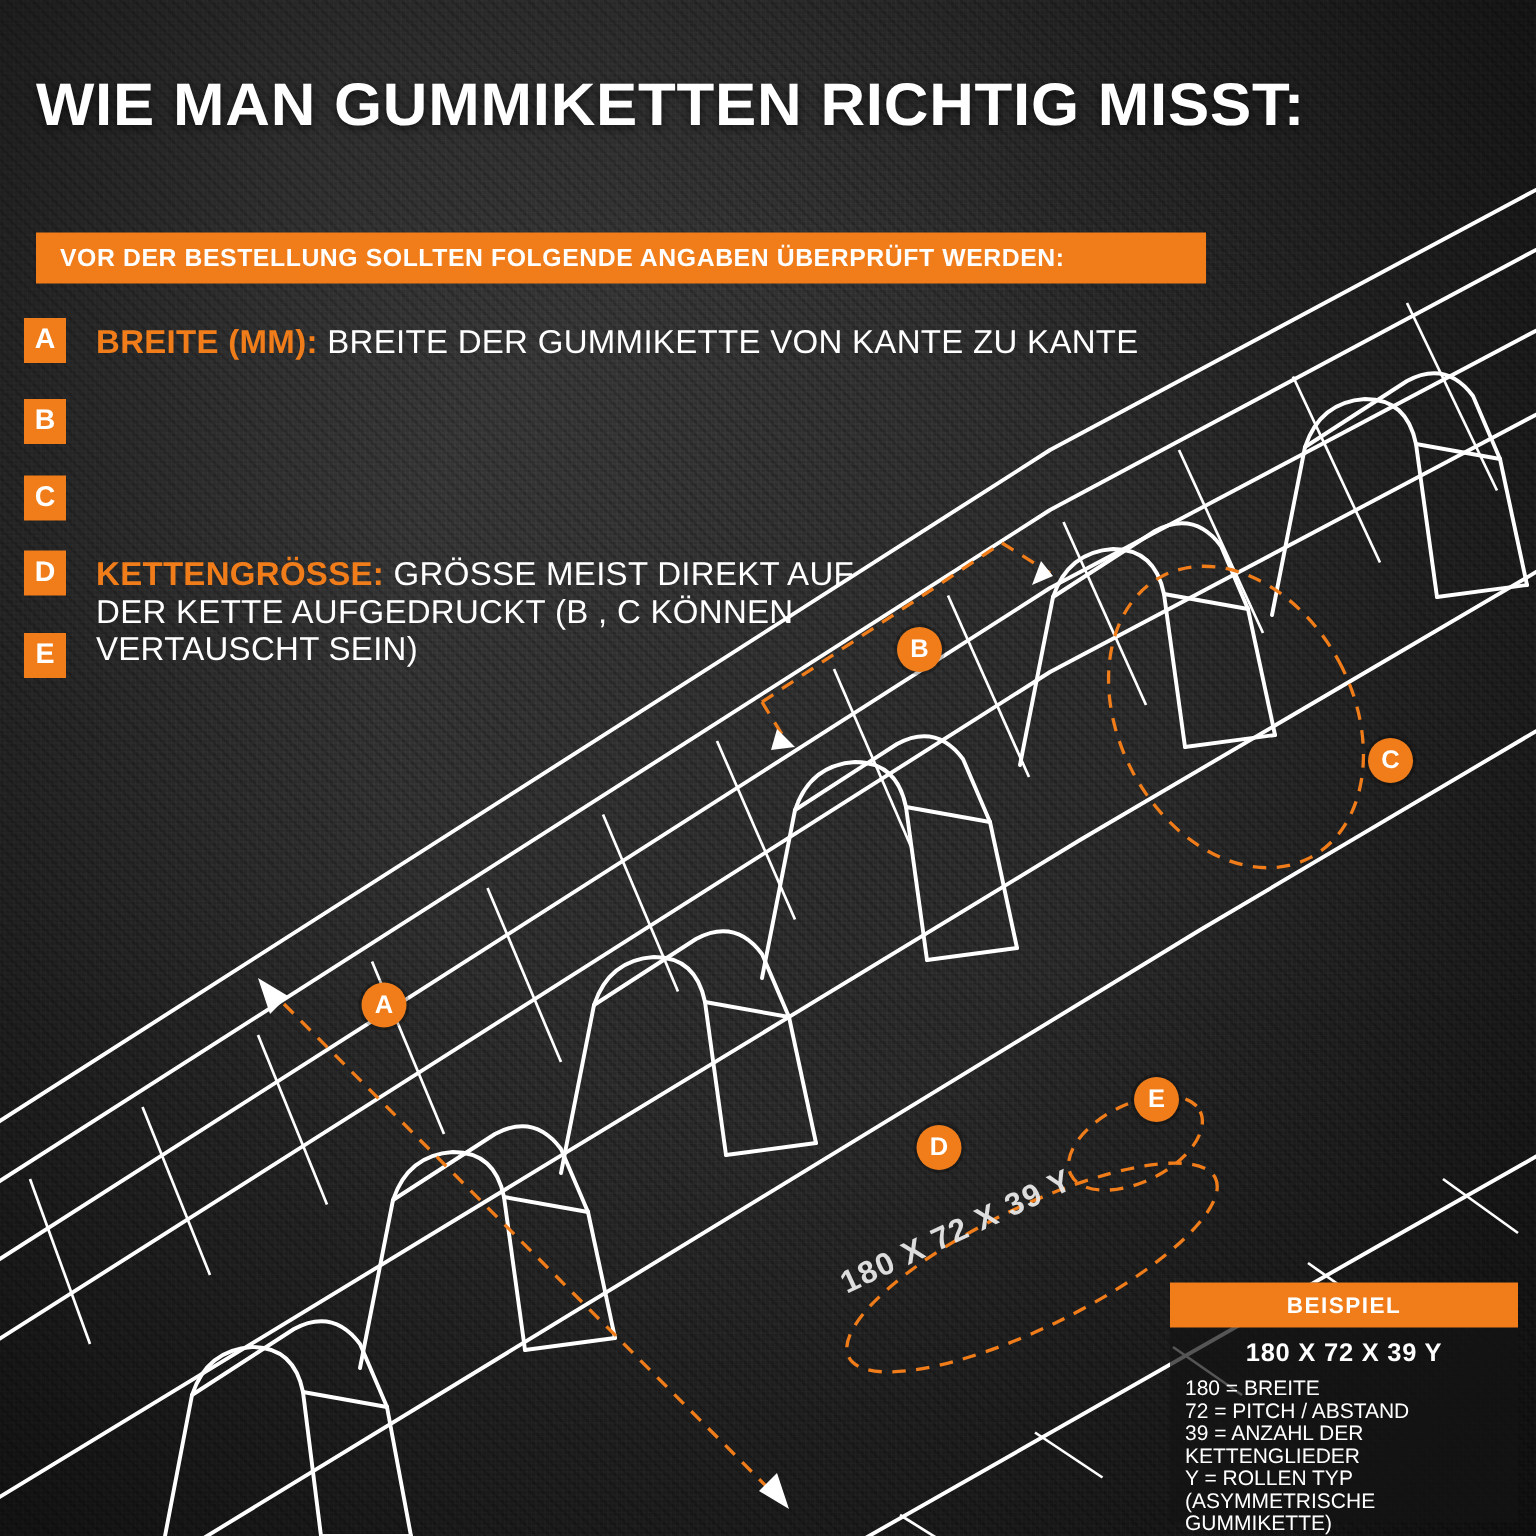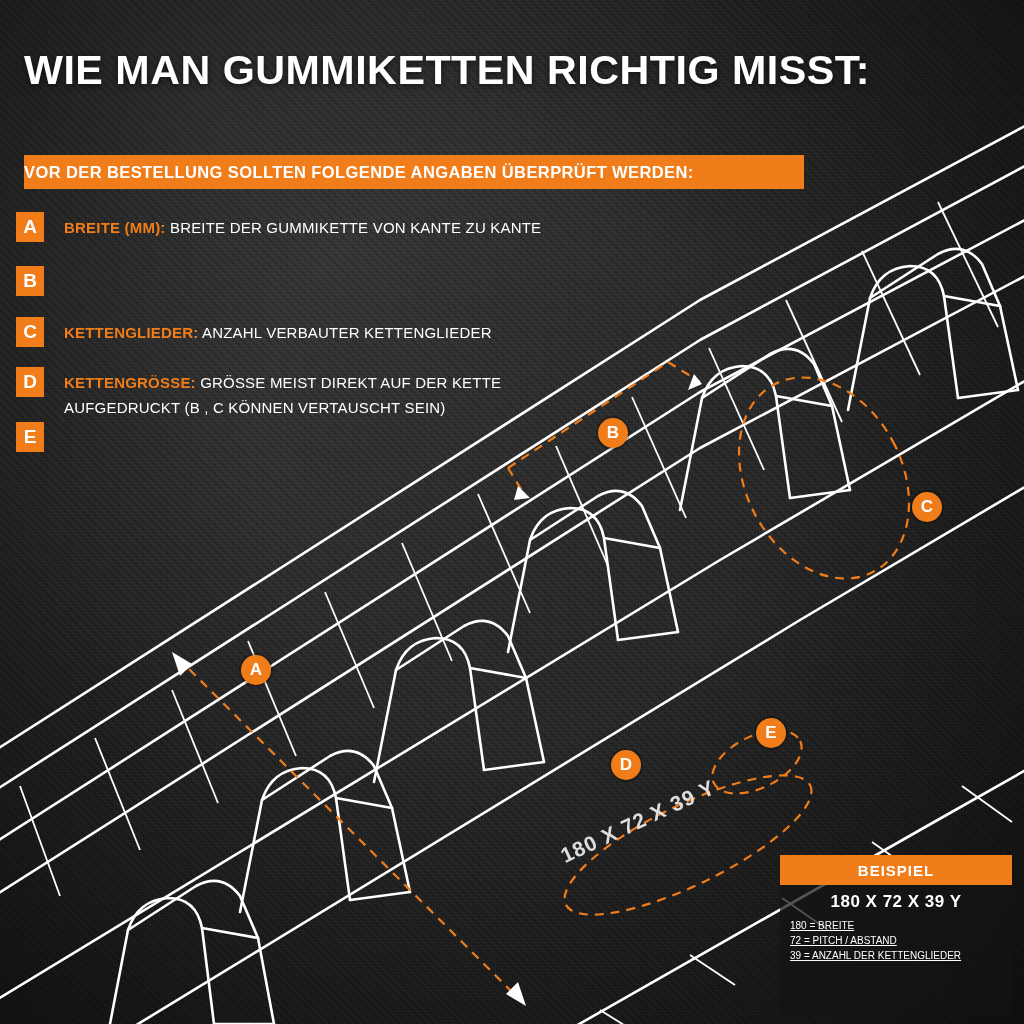--- a/index.html
+++ b/index.html
@@ -55,21 +55,21 @@
   }
 
   #subbar {
     position: absolute;
     left: 24px; top: 155px;
     width: 780px; height: 34px;
     background: #f07d1a;
     display: flex; align-items: center;
   }
   #subbar span {
-    margin-left: 0;
+    margin-left: 16px;
     font-size: 16.5px;
     font-weight: bold;
     letter-spacing: .4px;
     color: #ffffff;
     text-transform: uppercase;
     white-space: nowrap;
   }
 
   .legend-row {
     position: absolute;
@@ -81,21 +81,21 @@
     width: 28px; height: 30px;
     background: #f07d1a;
     color: #ffffff;
     font-size: 19px; font-weight: bold;
     display: flex; align-items: center; justify-content: center;
     flex: 0 0 28px;
     margin-right: 20px;
   }
   .legend-text {
     max-width: 700px;
-    font-size: 15px;
+    font-size: 22px;
     line-height: 25px;
     letter-spacing: .2px;
     color: #ffffff;
     text-transform: uppercase;
     padding-top: 3px;
   }
   .legend-text b { color: #f07d1a; font-weight: bold; }
 
   
   #example {
@@ -112,27 +112,26 @@
   }
   #example-code {
     text-align: center;
     font-size: 17px; font-weight: bold;
     letter-spacing: .5px;
     padding: 7px 0 6px 0;
     color: #ffffff;
     text-transform: uppercase;
   }
   .example-line {
-    font-size: 10px;
+    font-size: 14px;
     line-height: 15px;
     padding-left: 10px;
     padding-right: 8px;
     color: #ffffff;
     text-transform: uppercase;
-    text-decoration: underline;
   }
 
   
   .marker {
     position: absolute;
     width: 30px; height: 30px;
     border-radius: 50%;
     background: #f07d1a;
     color: #fff;
     font-size: 17px; font-weight: bold;
@@ -287,23 +286,20 @@
       <b>BREITE (MM):</b><span> BREITE DER GUMMIKETTE VON KANTE ZU KANTE</span>
     </div>
   </div>
 
   <div class="legend-row" style="top:266px;">
     <div class="badge">B</div>
   </div>
 
   <div class="legend-row" style="top:317px;">
     <div class="badge">C</div>
-    <div class="legend-text">
-      <b>KETTENGLIEDER:</b><span> ANZAHL VERBAUTER KETTENGLIEDER</span>
-    </div>
   </div>
 
   <div class="legend-row" style="top:367px;">
     <div class="badge">D</div>
     <div class="legend-text" style="max-width:520px;">
       <b>KETTENGRÖßE:</b><span> GRÖßE MEIST DIREKT AUF DER KETTE AUFGEDRUCKT (B , C KÖNNEN VERTAUSCHT SEIN)</span>
     </div>
   </div>
 
   <div class="legend-row" style="top:422px;">
@@ -317,15 +313,16 @@
   <div class="marker" style="left:611px; top:750px;">D</div>
 
   <div id="printed-size">180 X 72 X 39 Y</div>
 
   <div id="example">
     <div id="example-header">BEISPIEL</div>
     <div id="example-code">180 X 72 X 39 Y</div>
     <div class="example-line">180 = BREITE</div>
     <div class="example-line">72 = PITCH / ABSTAND</div>
     <div class="example-line">39 = ANZAHL DER KETTENGLIEDER</div>
+    <div class="example-line">Y = ROLLEN TYP (ASYMMETRISCHE GUMMIKETTE)</div>
   </div>
 
 </div>
 
 </body></html>

